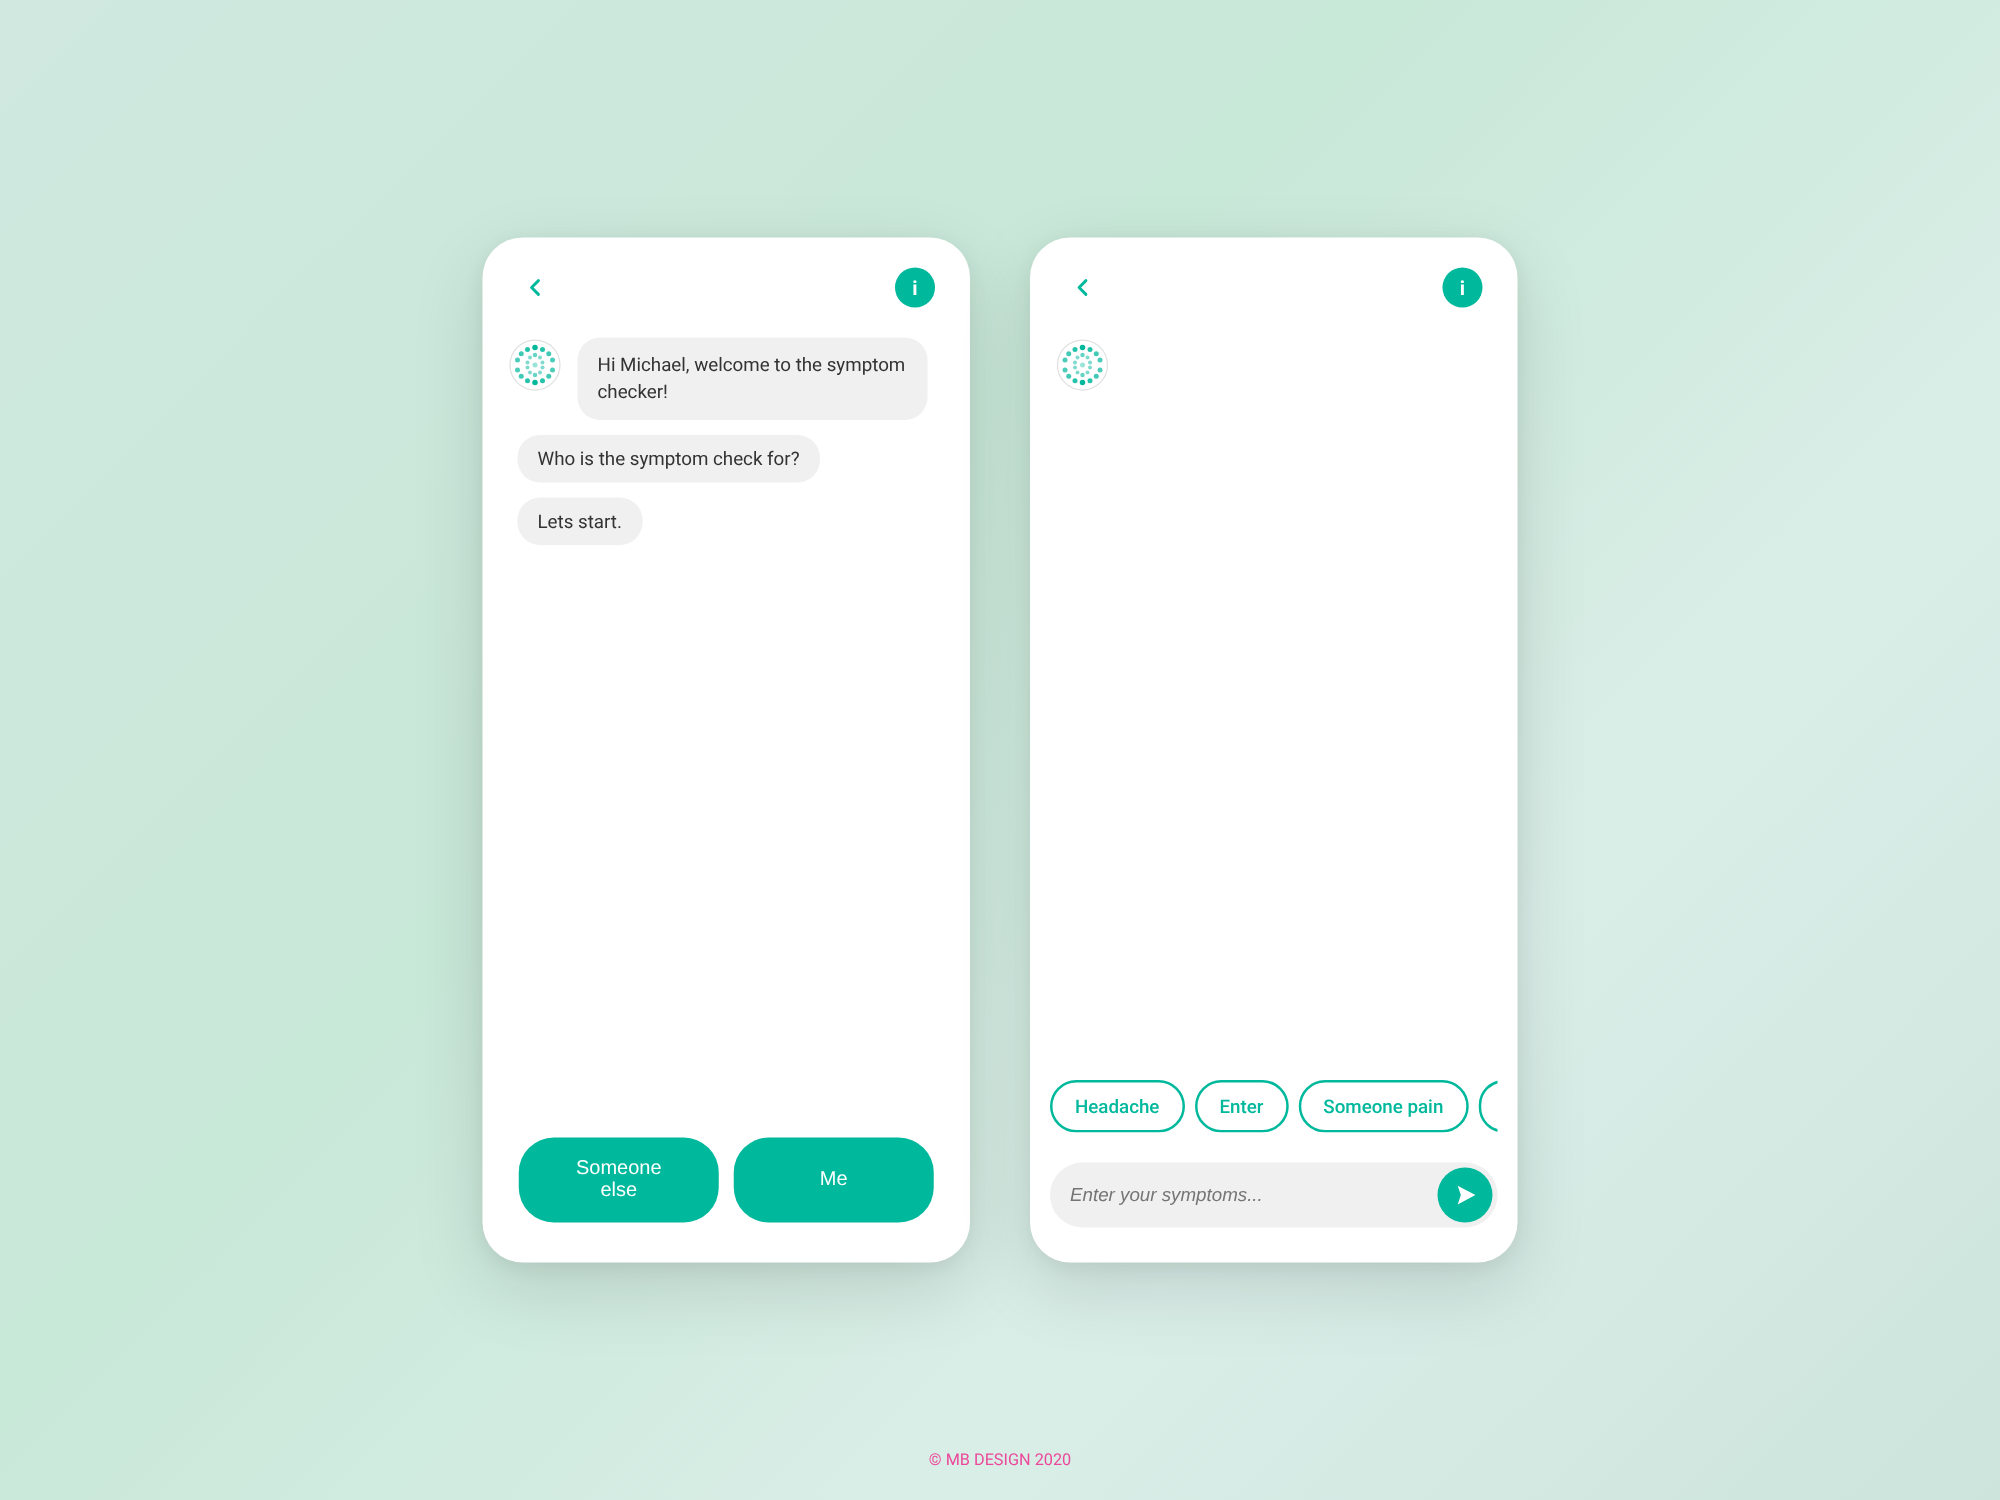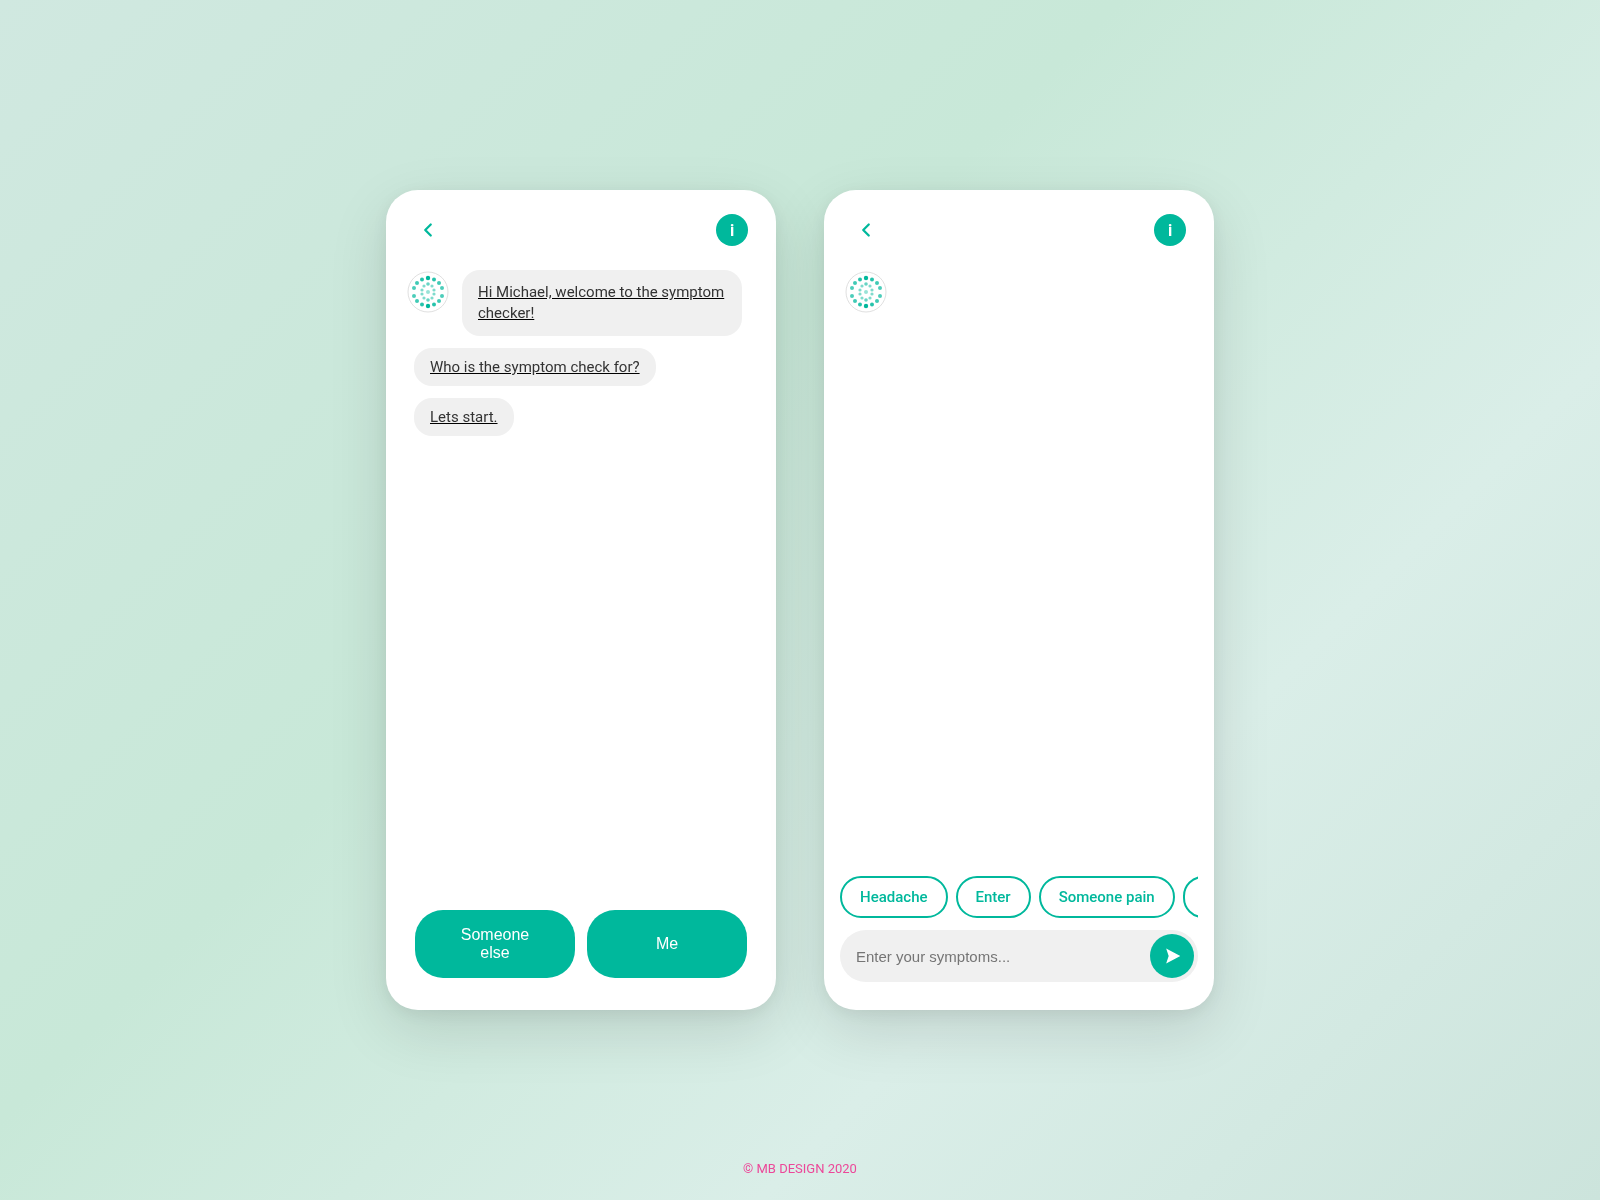--- a/index.html
+++ b/index.html
@@ -81,21 +81,20 @@
       cursor: pointer;
     }
 
     .chat-area {
       flex: 1;
       padding: 8px 20px 16px 20px;
       display: flex;
       flex-direction: column;
       gap: 12px;
       overflow: hidden;
-      text-decoration: underline;
     }
 
     .bot-message-row {
       display: flex;
       align-items: flex-start;
       gap: 12px;
     }
 
     .bot-avatar {
       width: 44px;
@@ -161,21 +160,21 @@
       cursor: pointer;
       flex: 1;
       max-width: 160px;
     }
 
     
     .bottom-area {
       padding: 12px 16px 28px 16px;
       display: flex;
       flex-direction: column;
-      gap: 12px;
+      gap: 24px;
     }
 
     .symptom-chips {
       display: flex;
       gap: 8px;
       overflow: hidden;
     }
 
     .chip {
       border: 2px solid #00b89c;
@@ -214,20 +213,21 @@
     }
 
     .symptom-input {
       flex: 1;
       border: none;
       background: transparent;
       font-size: 15px;
       color: #404040;
       outline: none;
       padding: 10px 0;
+      font-style: italic;
     }
 
     .send-btn {
       width: 44px;
       height: 44px;
       background: #00b89c;
       border: none;
       border-radius: 50%;
       display: flex;
       align-items: center;

